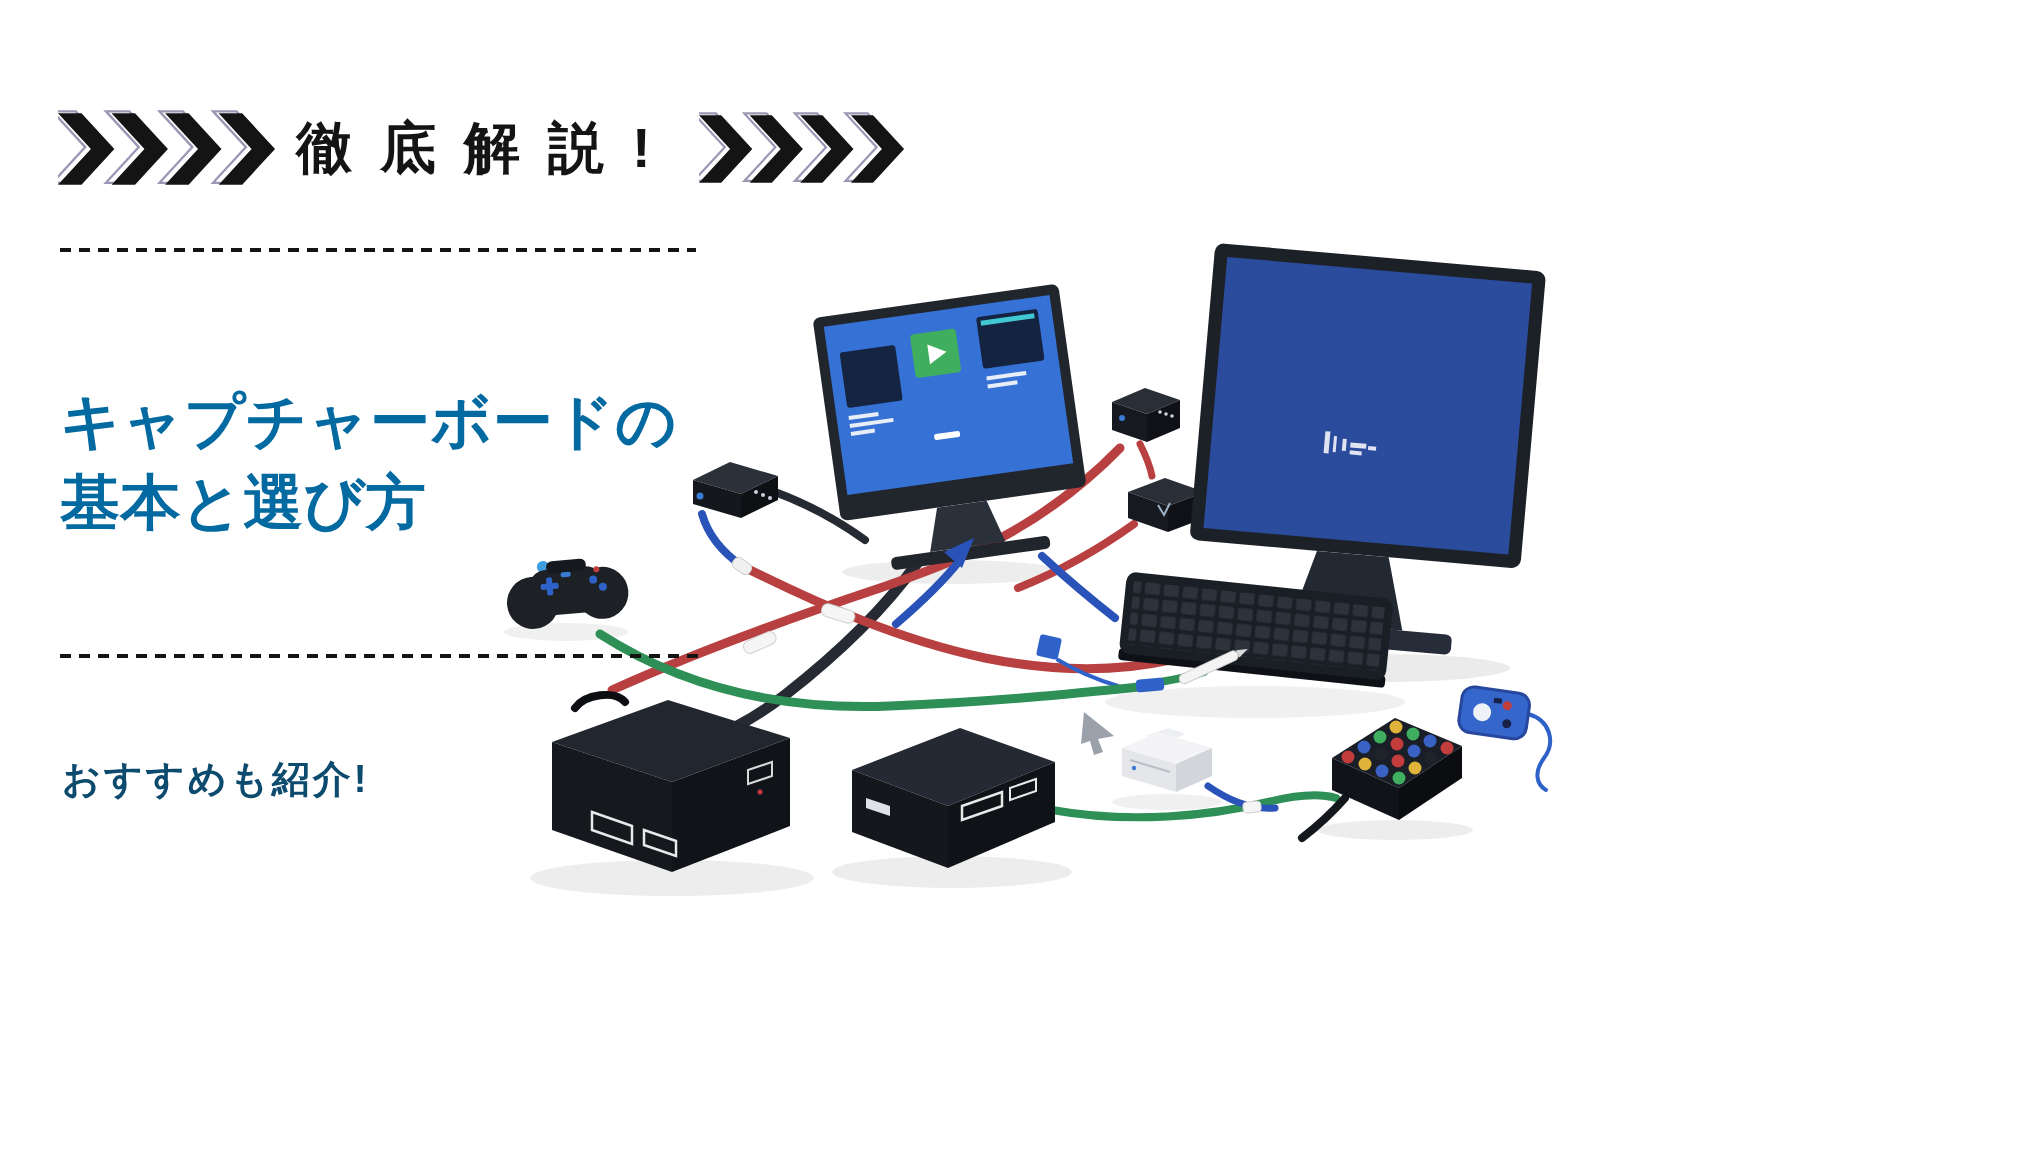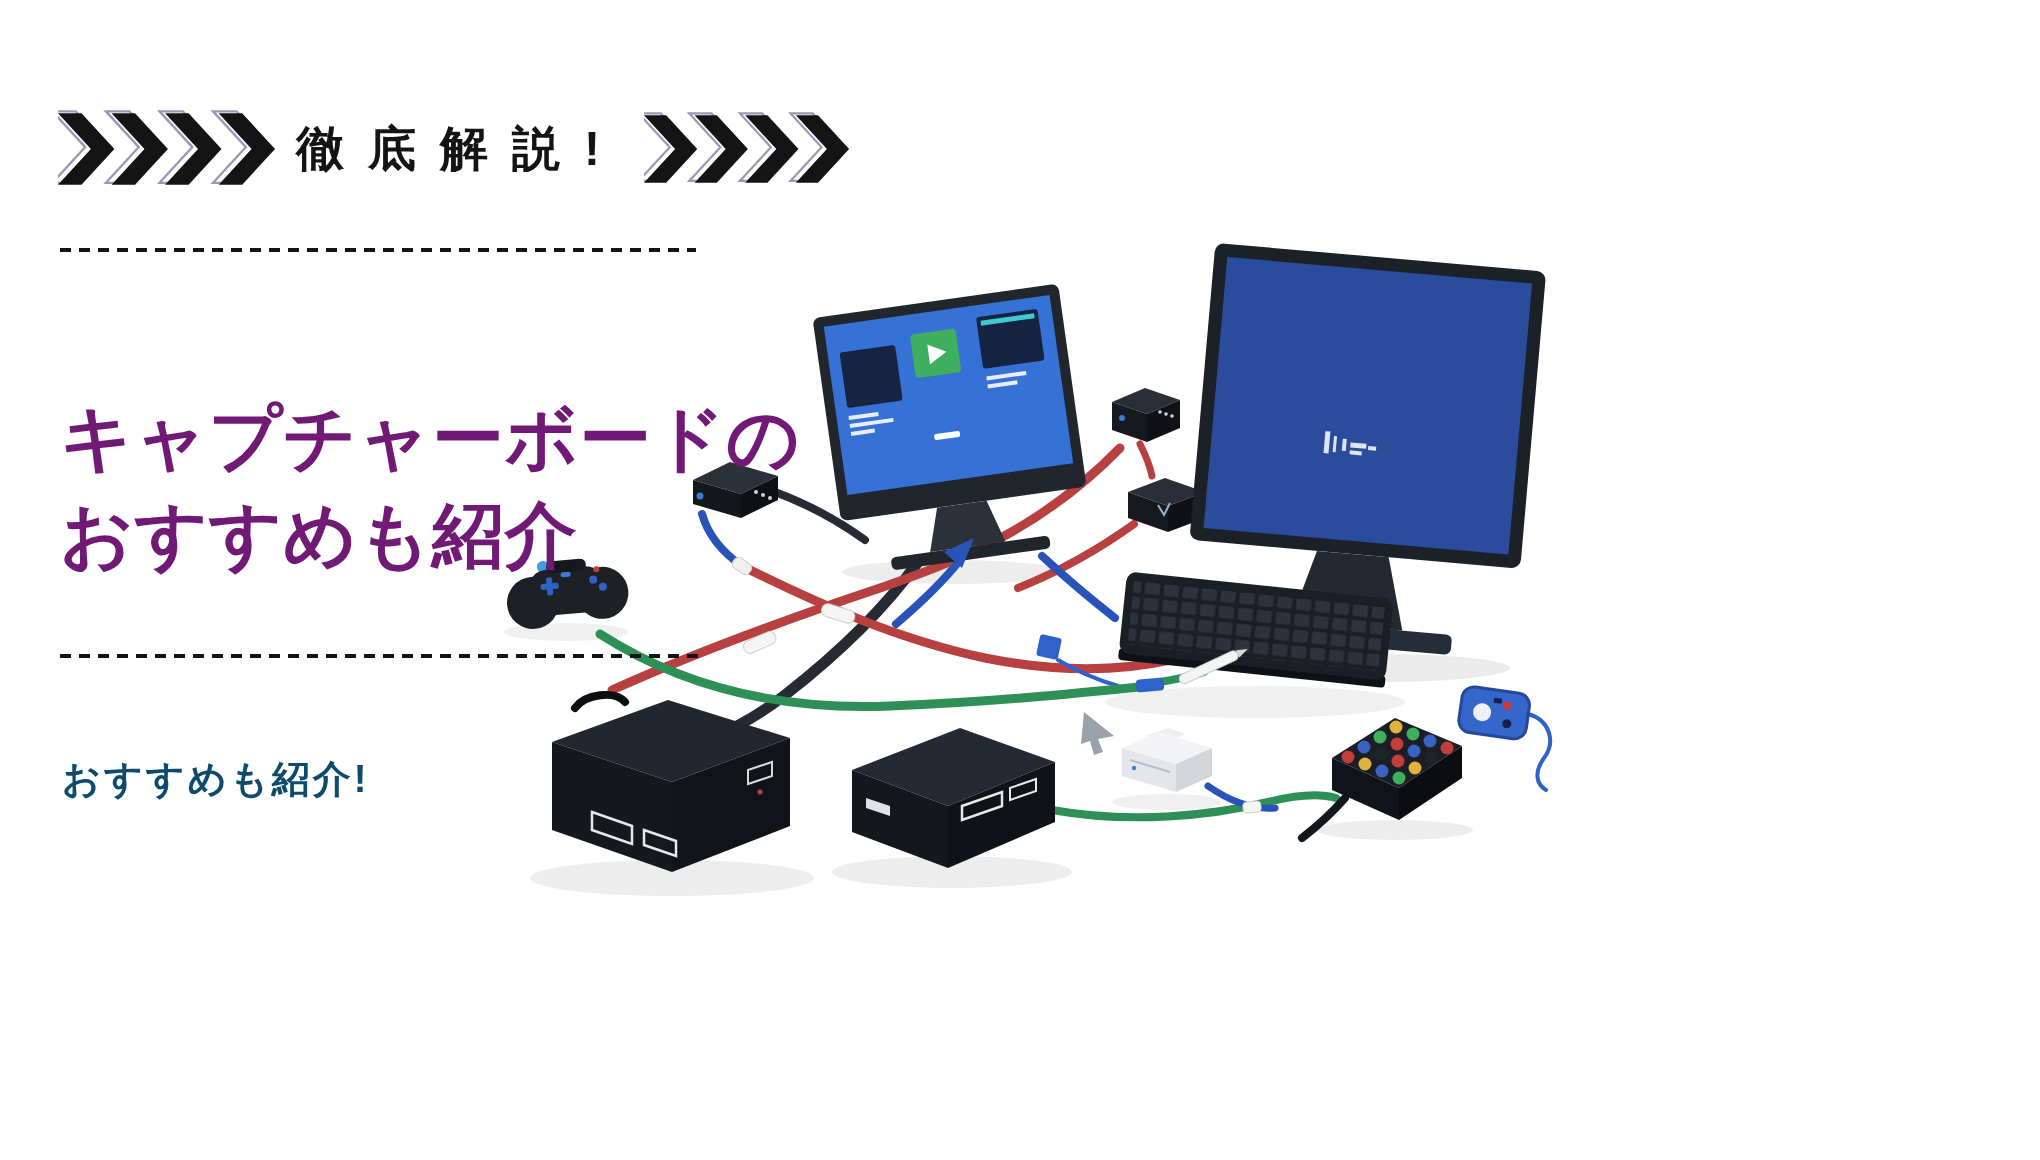--- a/index.html
+++ b/index.html
@@ -2,27 +2,27 @@
 <html><head>
 <meta charset="utf-8">
 <style>
   html,body{margin:0;padding:0;background:#ffffff;}
   .canvas{position:relative;width:2040px;height:1160px;background:#ffffff;overflow:hidden;
           font-family:"Liberation Sans","DejaVu Sans",sans-serif;color:#141414;}
   .illu{position:absolute;left:0;top:0;width:2040px;height:1160px;}
   .header-row{position:absolute;left:58px;top:108px;display:flex;align-items:center;gap:20px;z-index:2;}
   .chev{width:218px;height:82px;flex:0 0 auto;}
   .chev.right{width:206px;}
-  .header-label{font-size:48px;font-weight:800;letter-spacing:0.5em;white-space:nowrap;color:#141414;}
+  .header-label{font-size:56px;font-weight:800;letter-spacing:0.5em;white-space:nowrap;color:#141414;}
   .divider{position:absolute;left:60px;height:4px;z-index:2;
            background:repeating-linear-gradient(90deg,#141414 0 11px,transparent 11px 19px);}
   .divider.top{top:248px;width:636px;}
   .divider.bottom{top:654px;width:642px;}
-  .title{position:absolute;left:60px;top:342px;z-index:2;font-size:72px;line-height:1.34;
-         font-weight:900;letter-spacing:0.01em;color:#701a75;}
+  .title{position:absolute;left:60px;top:342px;z-index:2;font-size:60px;line-height:1.34;
+         font-weight:900;letter-spacing:0.01em;color:#0369a1;}
   .subtitle{position:absolute;left:62px;top:716px;z-index:2;font-size:38px;font-weight:600;
             letter-spacing:0.08em;color:#0c4a6e;}
   .chevfill{fill:#141414;}
   .chevline{fill:none;stroke:#8a86a8;stroke-width:2.5;opacity:0.85;}
 </style>
 </head>
 <body>
 
 <div class="canvas">
 
@@ -243,20 +243,20 @@
     <svg class="chev right" viewBox="0 0 232 82">
       <path class="chevline" d="M0,3 h25 l35,38 -35,38 h-25 l35,-38 Z M57,3 h25 l35,38 -35,38 h-25 l35,-38 Z M114,3 h25 l35,38 -35,38 h-25 l35,-38 Z M171,3 h25 l35,38 -35,38 h-25 l35,-38 Z" transform="translate(-6,-2)"></path>
       <path class="chevfill" d="M0,3 h25 l35,38 -35,38 h-25 l35,-38 Z M57,3 h25 l35,38 -35,38 h-25 l35,-38 Z M114,3 h25 l35,38 -35,38 h-25 l35,-38 Z M171,3 h25 l35,38 -35,38 h-25 l35,-38 Z"></path>
     </svg>
   </div>
 
   <div class="divider top"></div>
 
   <h1 class="title">
     <span>キャプチャーボードの</span><br>
-    <span>おすすめも紹介</span>
+    <span>基本と選び方</span>
   </h1>
 
   <div class="divider bottom"></div>
 
   <p class="subtitle">おすすめも紹介!</p>
 
 </div>
 
 </body></html>

